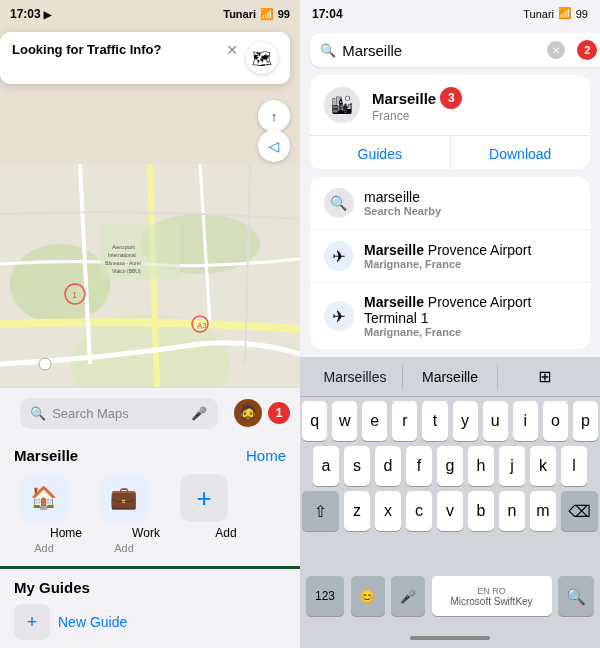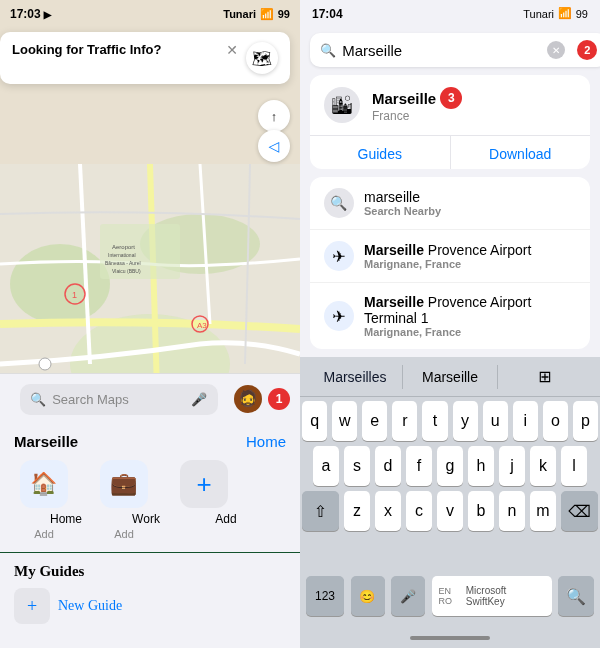--- a/index.html
+++ b/index.html
@@ -250,23 +250,22 @@
       margin-left: 44px;
     }
 
     .fav-item-sub {
       font-size: 11px;
       color: #888;
       margin-top: -2px;
     }
 
     .my-guides-section {
-      padding: 4px 14px 20px;
-      border-top: 1px solid #14532d;
-      font-family: Liberation Serif, serif;
+      padding: 4px 14px 4px;
+      border-top: 3px solid #14532d;
     }
 
     .my-guides-title {
       font-size: 15px;
       font-weight: 600;
       color: #000;
       padding-top: 6px;
     }
 
     .new-guide-row {
@@ -532,21 +531,21 @@
       max-width: 40px;
       font-size: 13px;
     }
 
     .kb-key-space {
       flex: 5;
       max-width: 140px;
       font-size: 12px;
       color: #555;
       display: flex;
-      flex-direction: row;
+      flex-direction: column;
       align-items: center;
       justify-content: center;
       gap: 0;
     }
 
     .space-top { font-size: 9px; color: #777; }
     .space-bottom { font-size: 10px; color: #555; }
 
     .kb-bottom-row {
       display: flex;

